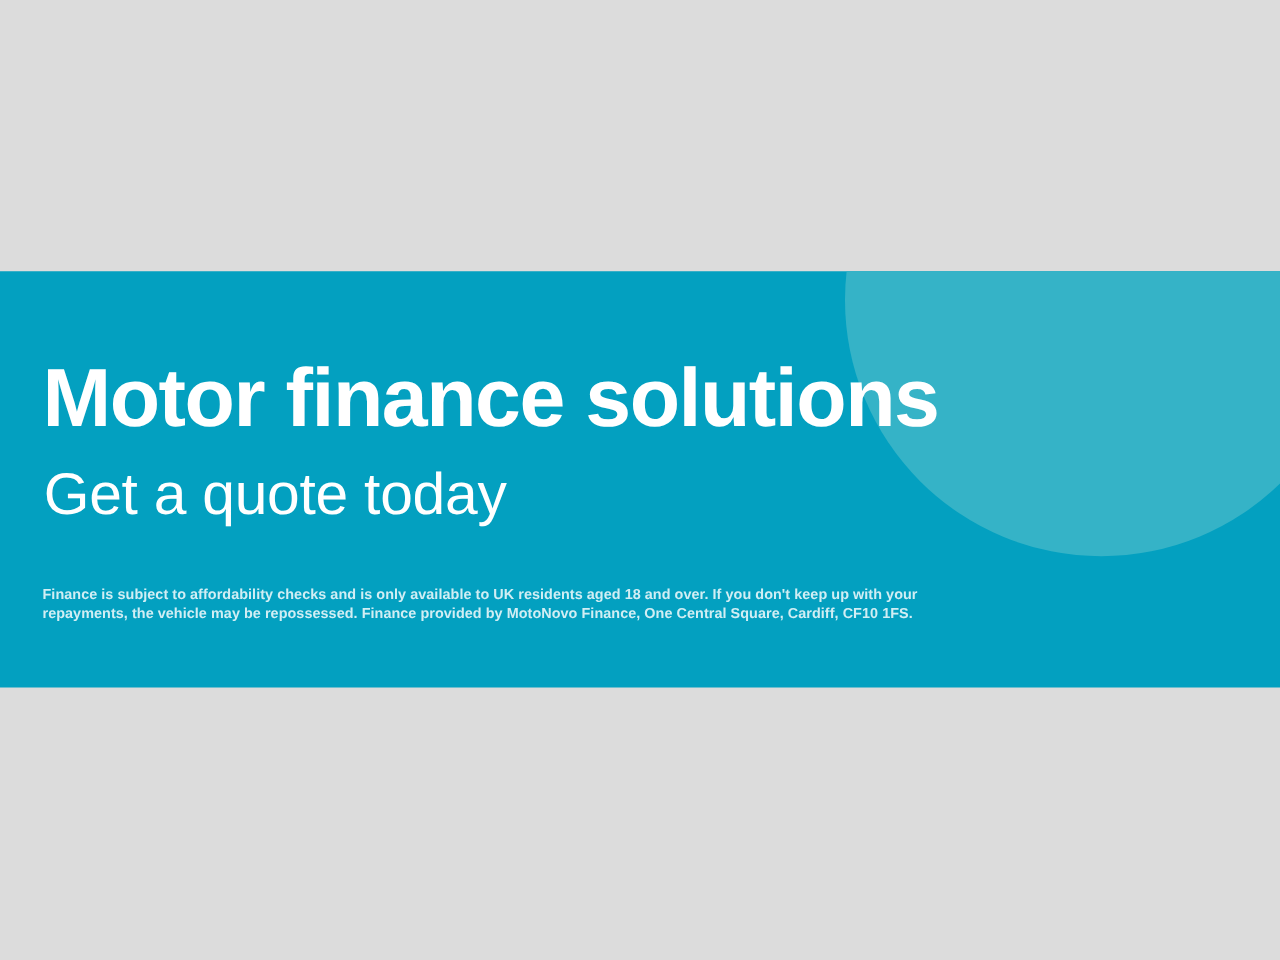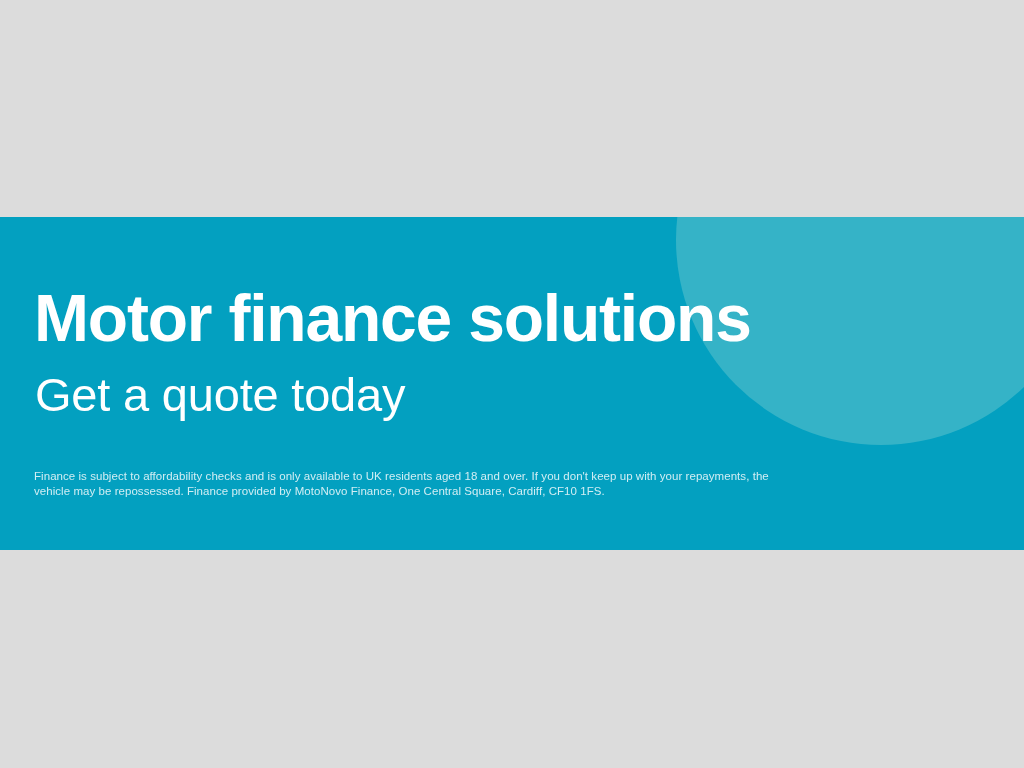--- a/index.html
+++ b/index.html
@@ -81,21 +81,21 @@
   }
 
   #disclaimer {
     position: absolute;
     left: 0;
     top: 252px;
     width: 742px;
     margin: 0;
     font-size: 11.5px;
     line-height: 15px;
-    font-weight: 400;
+    font-weight: 700;
     letter-spacing: 0.05px;
     color: rgba(255, 255, 255, 0.82);
   }
 </style>
 </head>
 <body>
 
 <div id="page" style="background: rgb(220, 220, 220); padding-left: 36px;">
 
   <div id="banner" style="background: rgb(3, 160, 192);">

